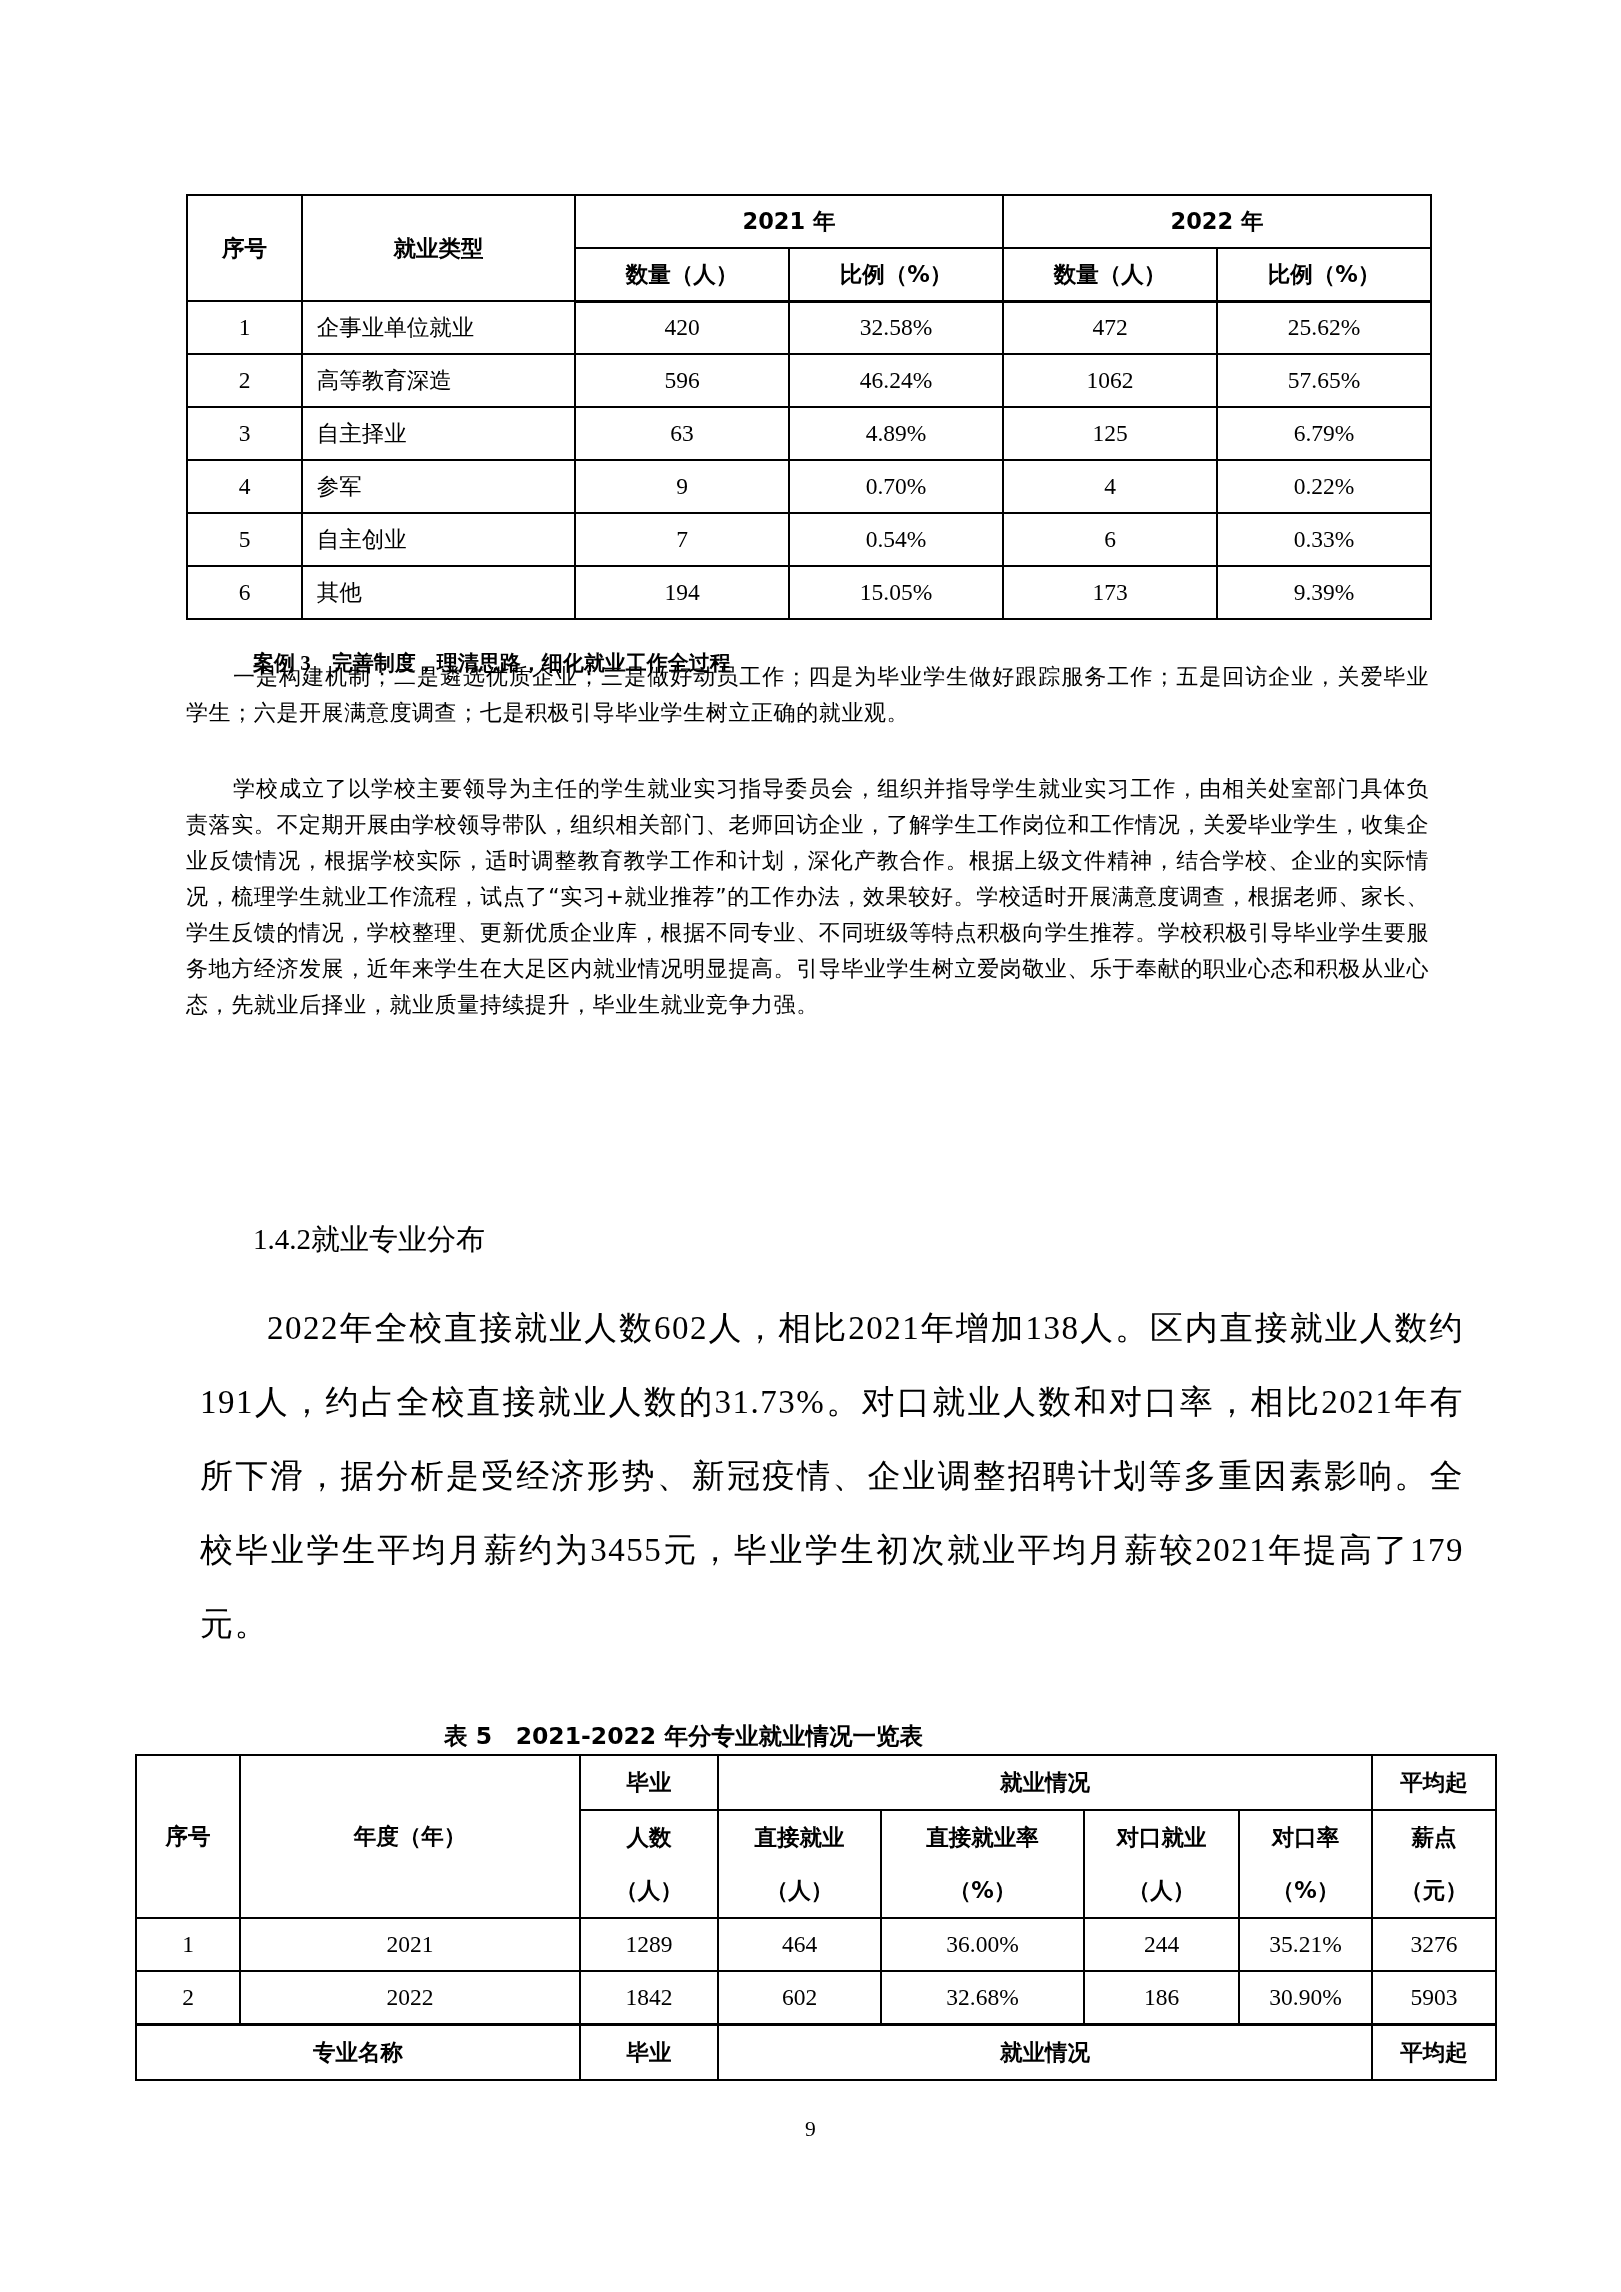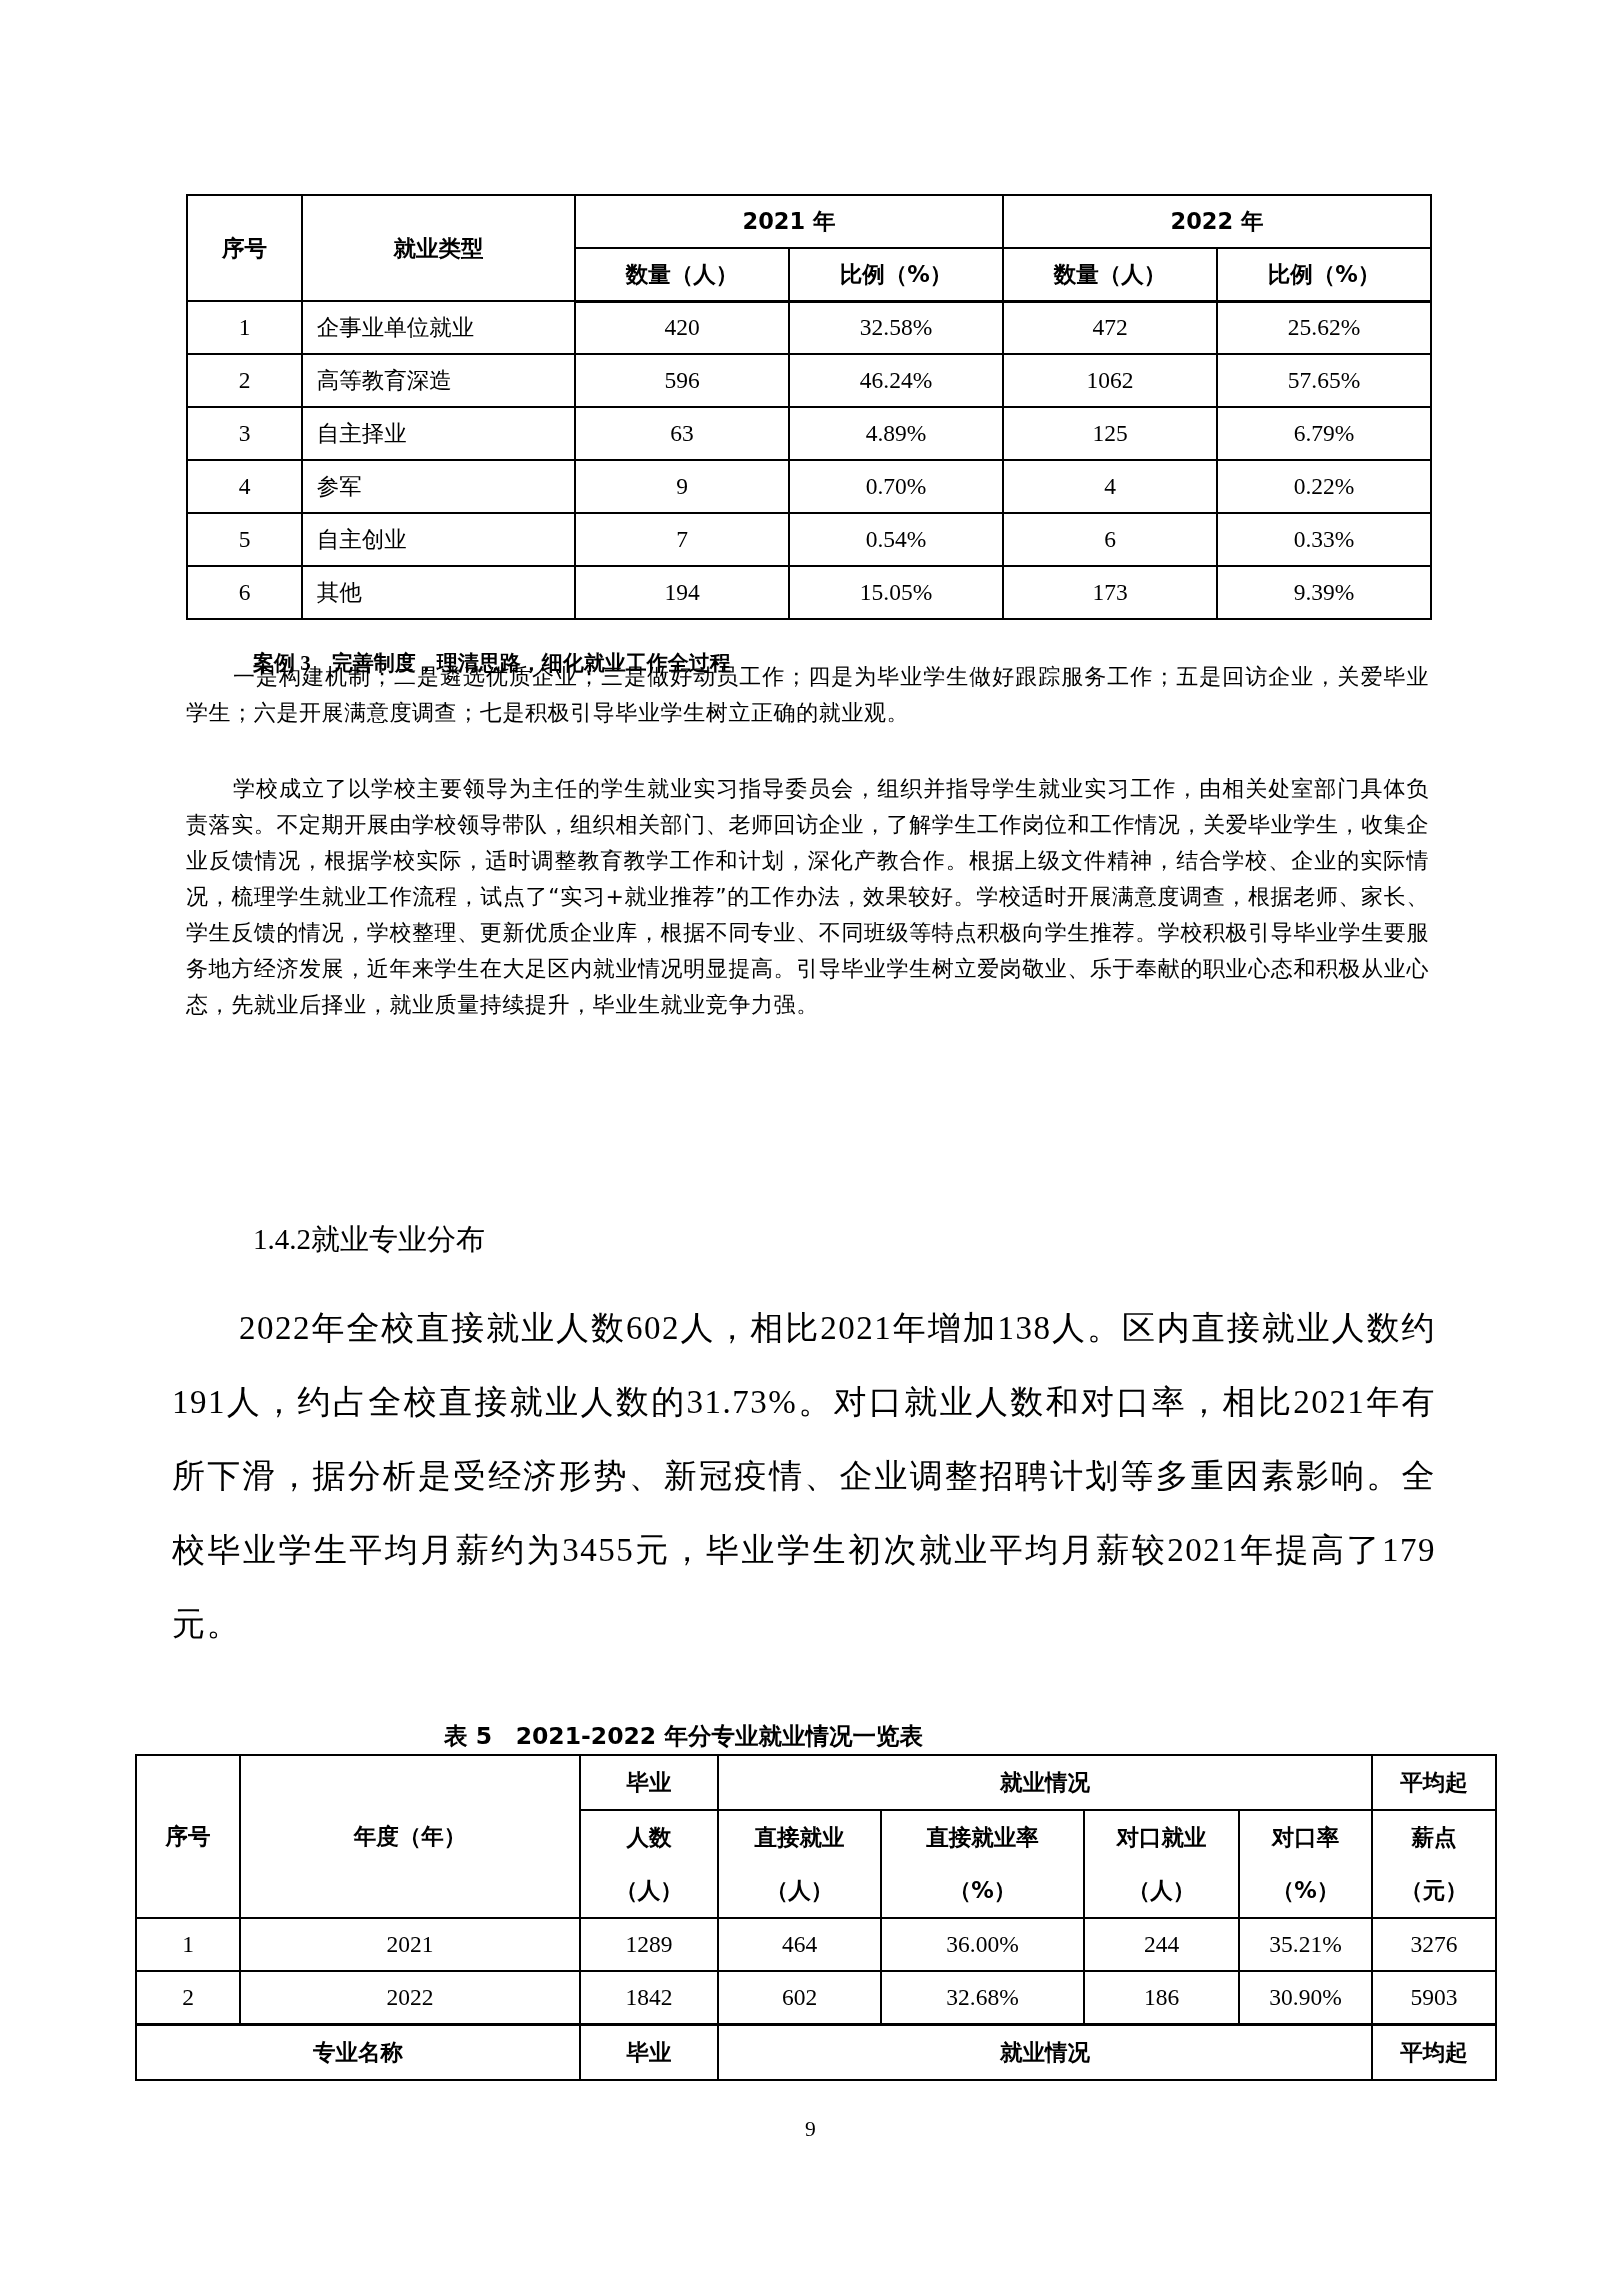--- a/index.html
+++ b/index.html
@@ -15,21 +15,21 @@
   #t1 tr { height:53px; }
   #t1 tr.thick td { border-bottom:3.9px solid #000; }
   #t2 { left:135px; top:1754px; width:1360px; border:2.9px solid #000; }
   #t2 td.h { font-family:"DejaVu Sans","Liberation Sans",sans-serif; font-weight:bold; font-size:22.5px; line-height:53px;border-radius:22px; }
   #t2 tr { height:53px; }
   .case-title { left:253px; top:649px; font-family:Liberation Serif, serif;
                 font-weight:bold; font-size:21px; white-space:nowrap; }
   .para { left:186px; width:1243px; font-family:"DejaVu Sans","Liberation Sans",sans-serif;
           font-size:22px; line-height:36px; text-align:justify; letter-spacing:0.6px; }
   .sub-heading { left:253px; top:1220px; font-size:29px; font-family:"Liberation Serif","DejaVu Serif",serif; }
-  .big-para { left:172px; width:1264px; font-family:"Liberation Serif","DejaVu Serif",serif;
+  .big-para { left:200px; width:1264px; font-family:"Liberation Serif","DejaVu Serif",serif;
               font-size:33px; line-height:74px; text-align:justify; letter-spacing:1.5px; }
   .caption { left:0; width:1367px; top:1720px; text-align:center; font-family:"DejaVu Sans","Liberation Sans",sans-serif;
              font-weight:bold; font-size:23.5px; }
   .page-num { left:0; width:1621px; top:2117px; text-align:center; font-size:21.6px;
               font-family:"Liberation Serif","DejaVu Serif",serif; }
 </style>
 </head>
 <body>
 
 <table id="t1">

